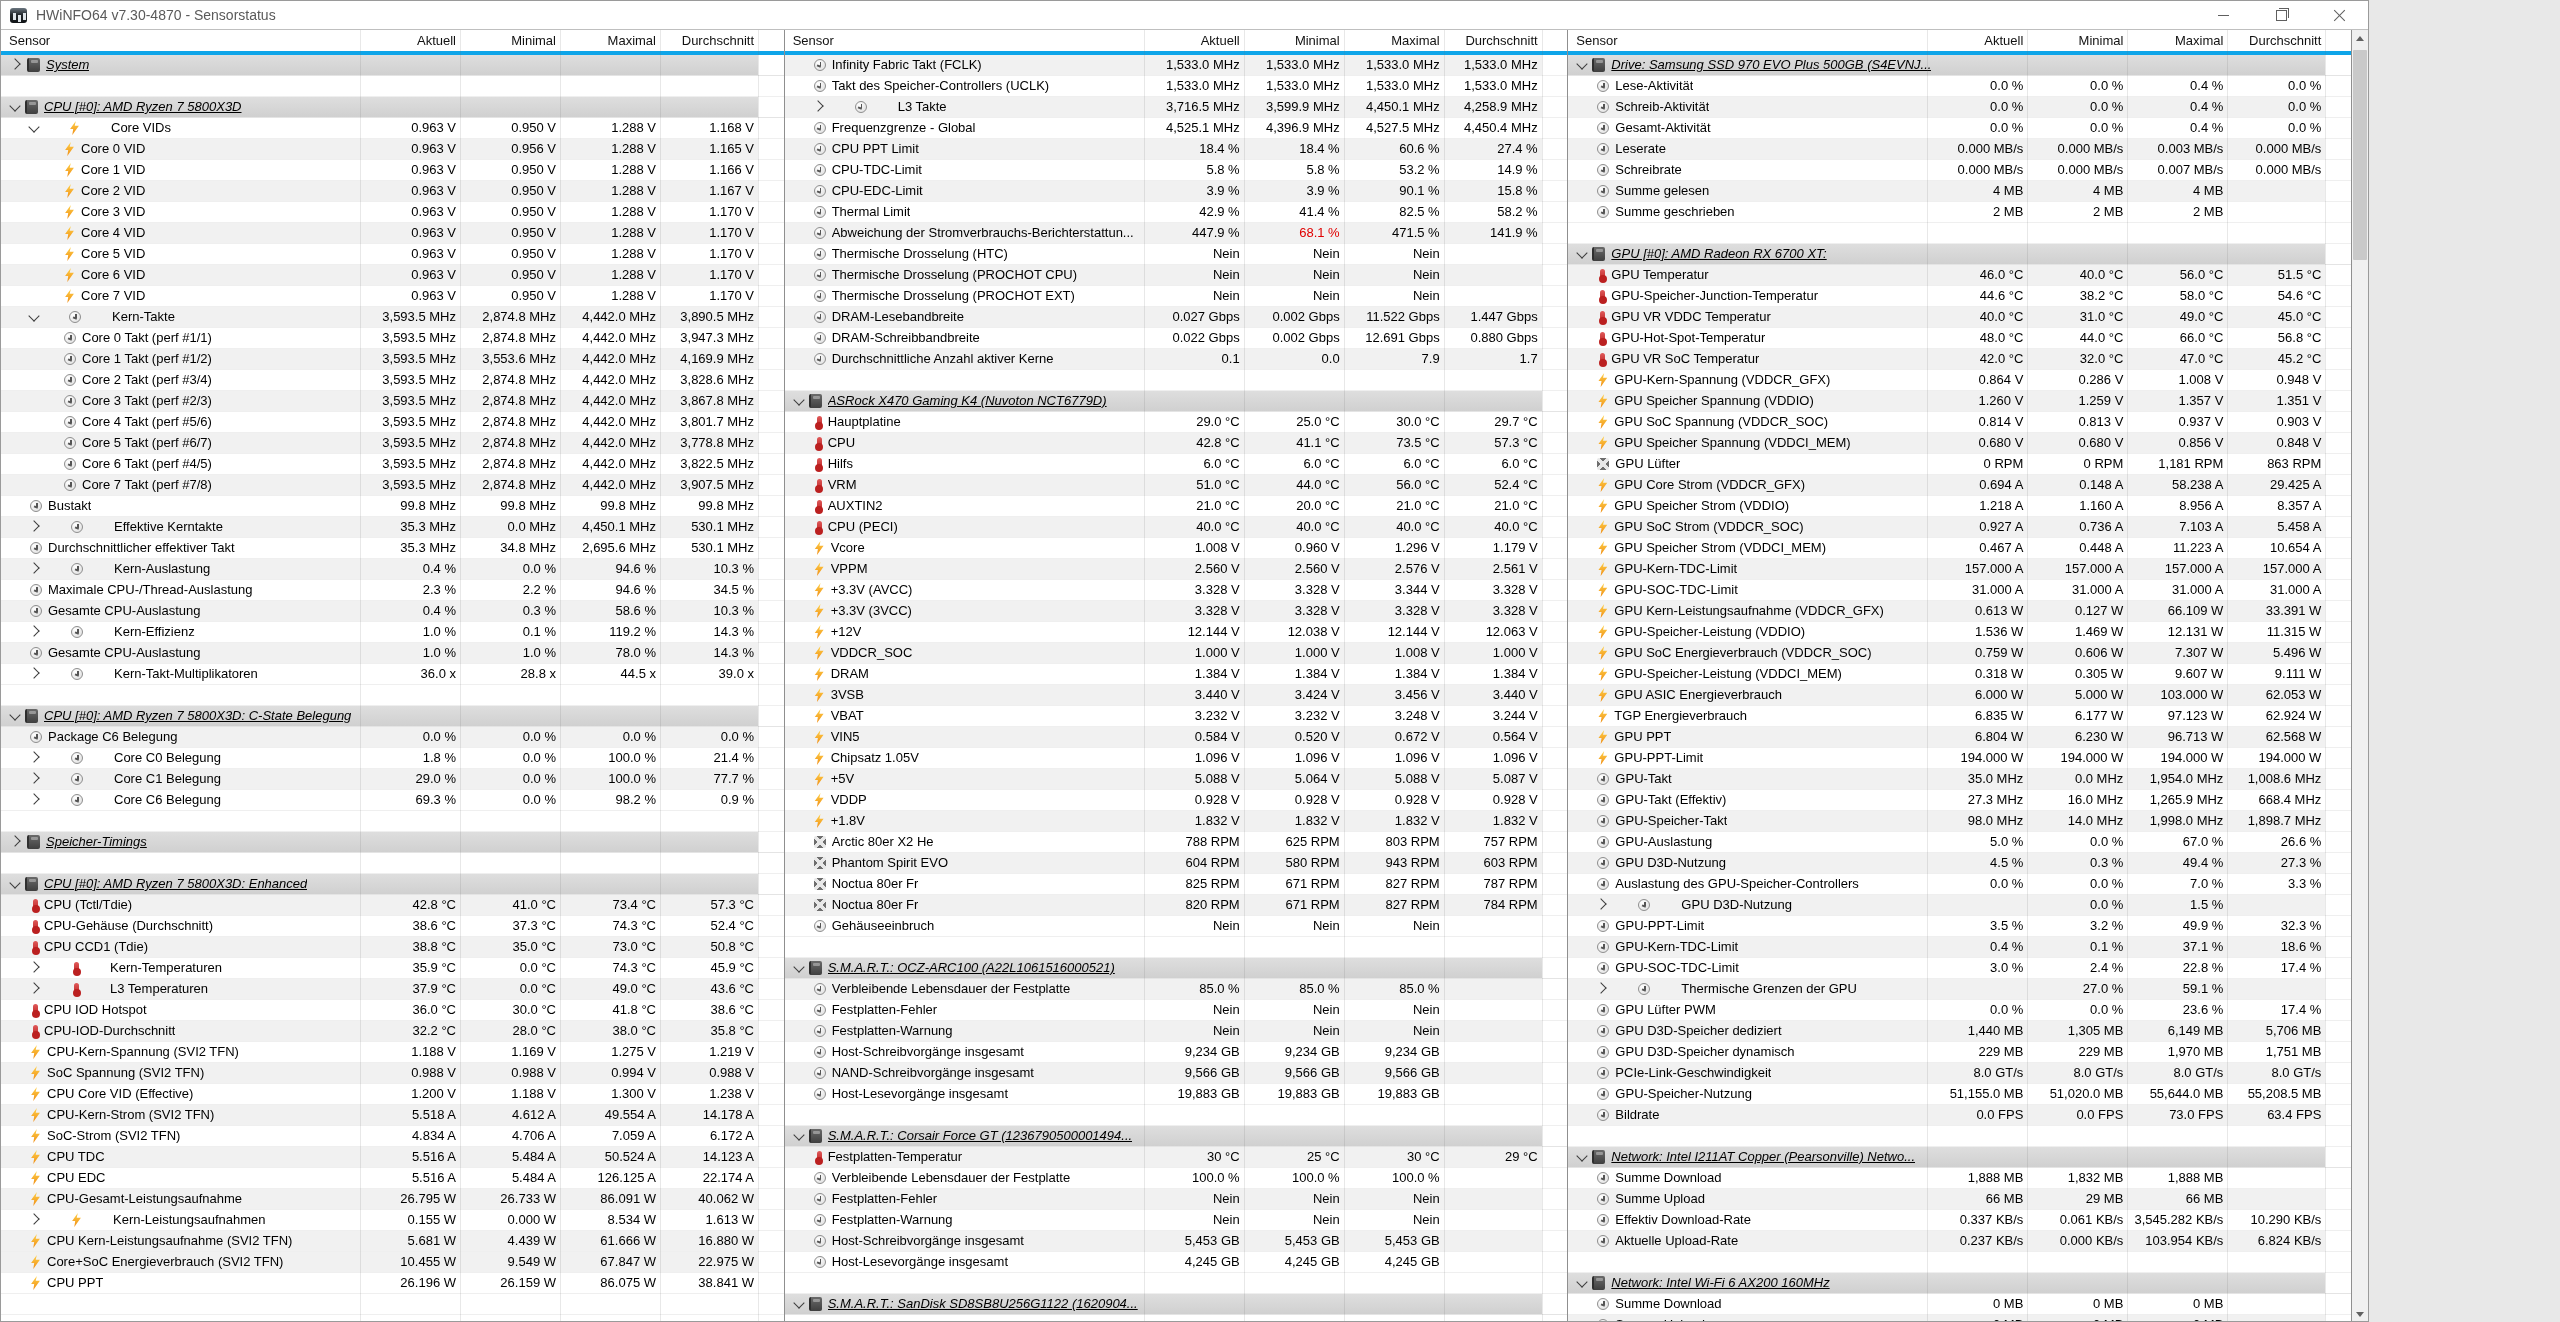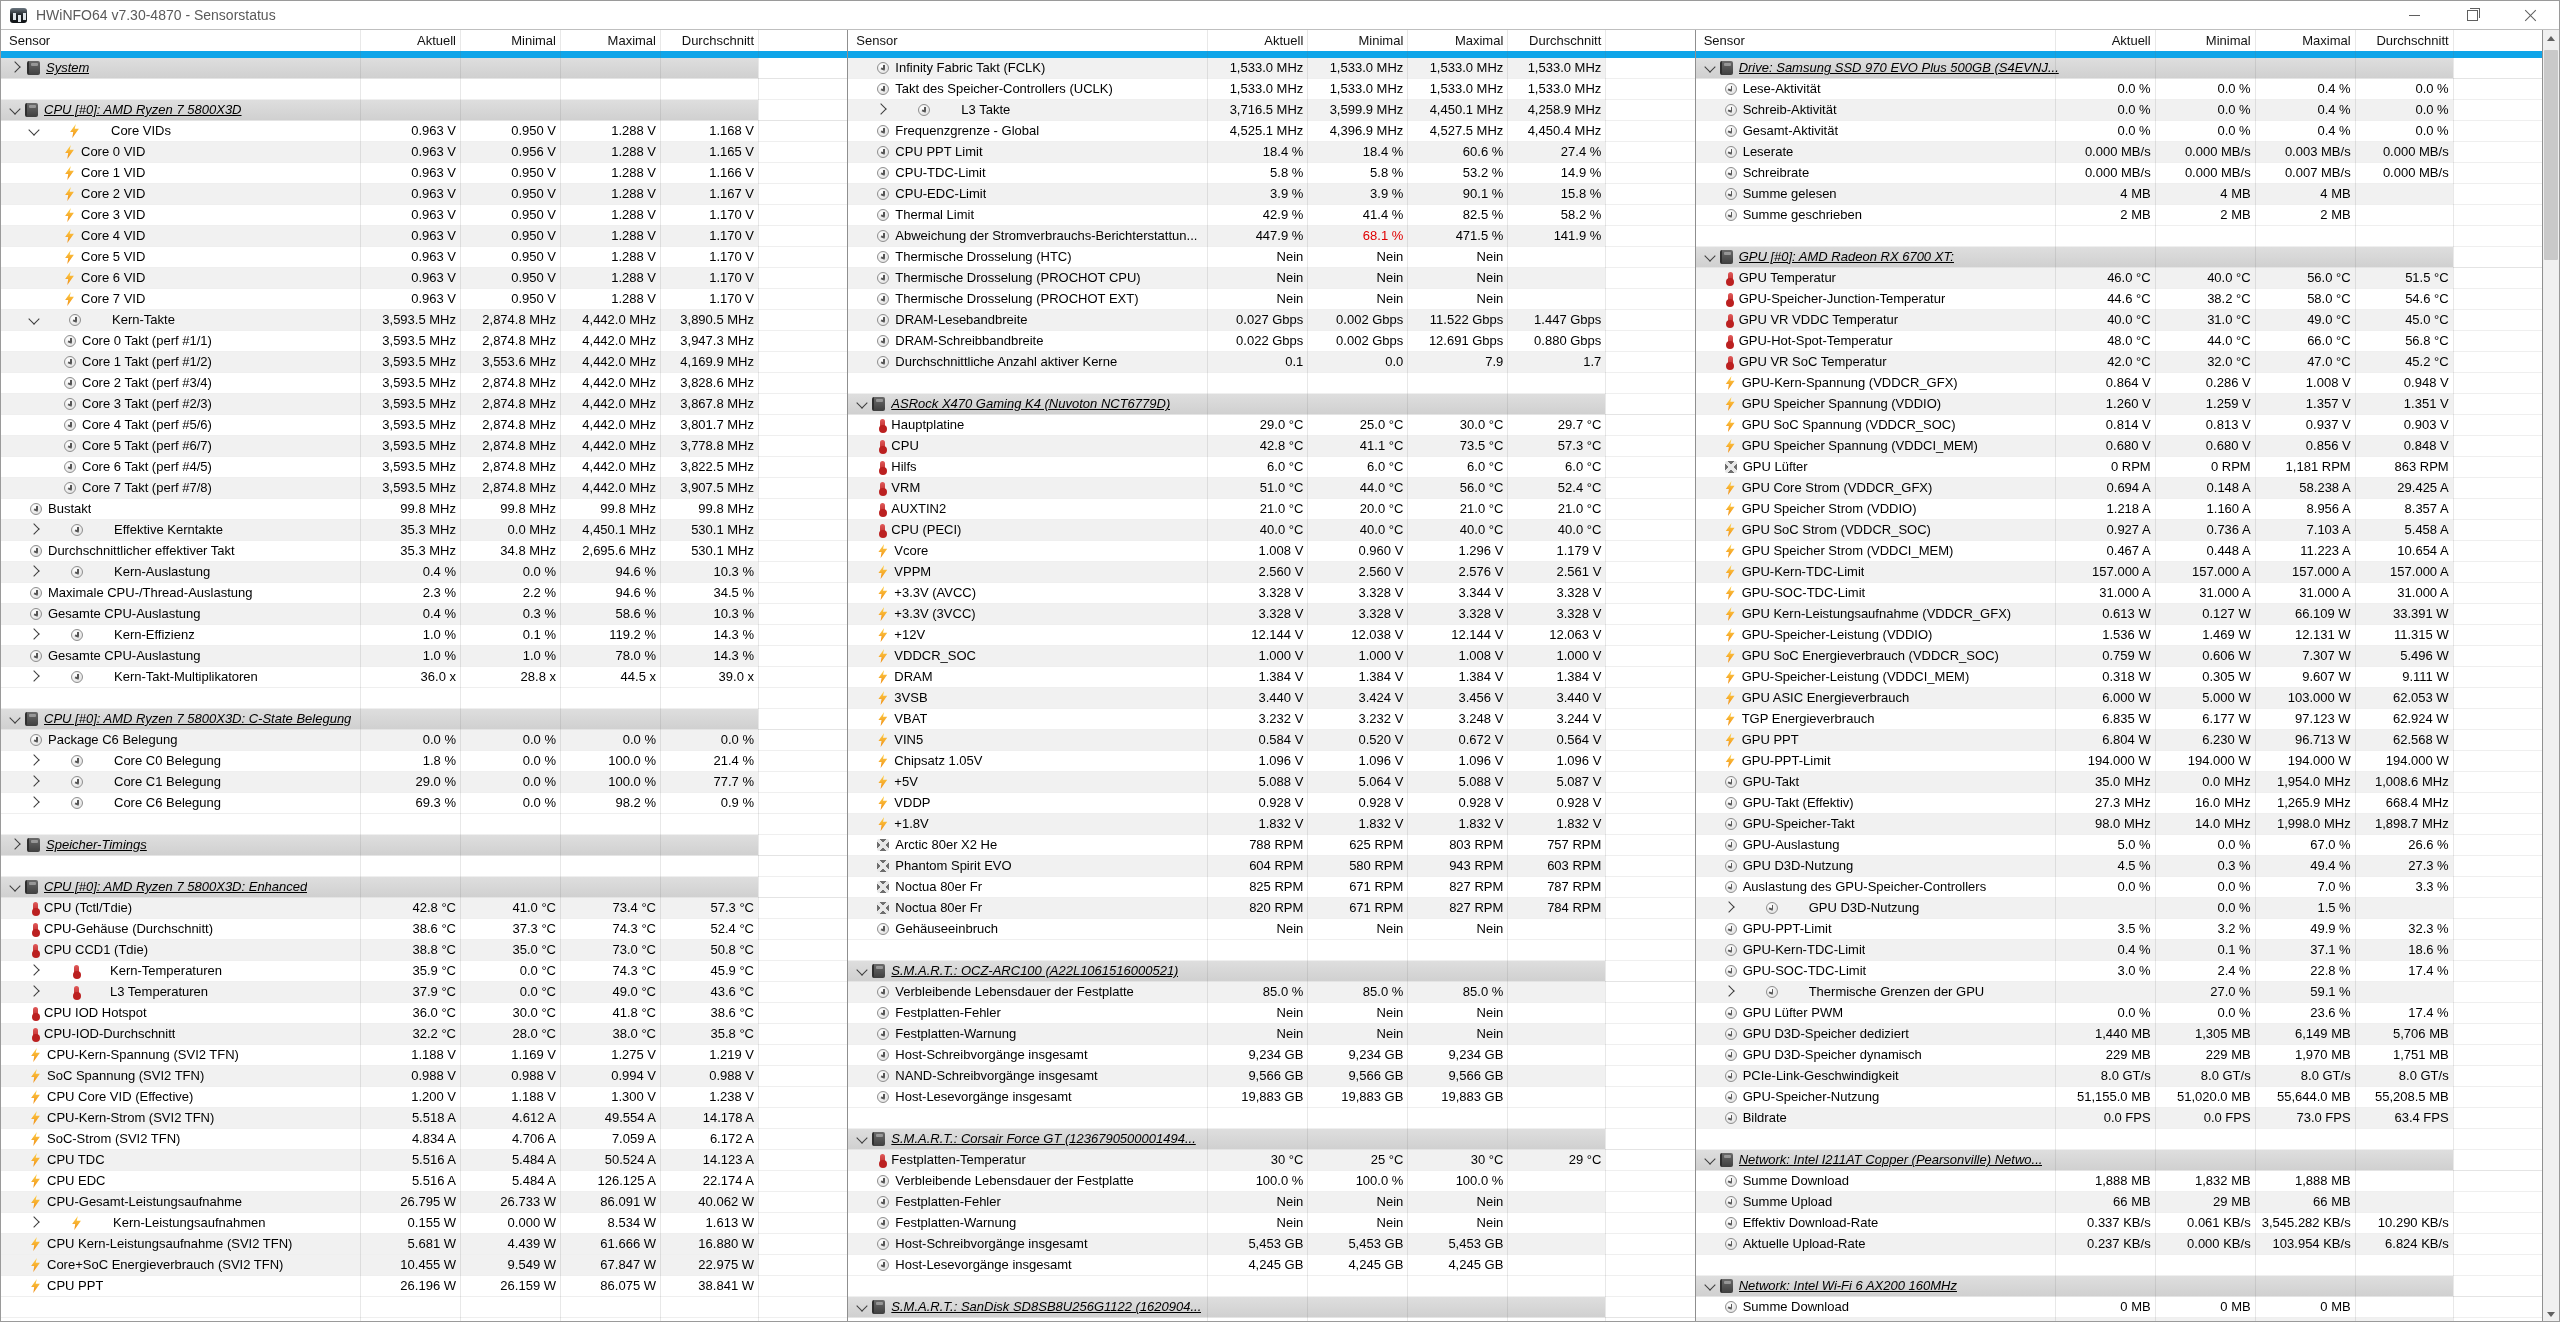--- a/index.html
+++ b/index.html
@@ -1,16 +1,16 @@
 <!DOCTYPE html>
 <html><head>
 <meta charset="utf-8">
 <style>
   html,body{margin:0;padding:0;background:#e8e8e8;}
-  #app{position:relative;width:2560px;height:1322px;background:#ffffff;
+  #app{position:relative;width:2369px;height:1322px;background:#ffffff;
        border:1px solid #9a9a9a;box-sizing:border-box;overflow:hidden;
        font-family:"Liberation Sans",sans-serif;font-size:13px;color:#000;
        -webkit-font-smoothing:antialiased;}
   
   .titlebar{height:28px;display:flex;align-items:center;background:#ffffff;
             border-bottom:1px solid #bfbfbf;position:relative;}
   .app-icon{width:17px;height:15px;margin:0 9px 0 9px;background:linear-gradient(#6b7680,#23282c 45%,#101316);
             border-radius:3px;position:relative;flex:0 0 auto;}
   .app-icon::before{content:"";position:absolute;left:3px;top:5px;width:3px;height:7px;background:#dfe5ea;box-shadow:5px 2px 0 #dfe5ea, 10px 0 0 #dfe5ea;}
   .title-text{color:#5a5a5a;font-size:14px;white-space:nowrap;}
@@ -20,21 +20,21 @@
   .glyph-max{width:9px;height:9px;border:1px solid #5f5f5f;position:relative;background:#fff;}
   .glyph-max::before{content:"";position:absolute;left:2px;top:-3px;width:9px;height:9px;border:1px solid #5f5f5f;border-left:none;border-bottom:none;}
   .glyph-close{width:13px;height:13px;position:relative;}
   .glyph-close::before,.glyph-close::after{content:"";position:absolute;left:-1px;top:6px;width:15px;height:1px;background:#5f5f5f;}
   .glyph-close::before{transform:rotate(45deg);}
   .glyph-close::after{transform:rotate(-45deg);}
   
   .panels{display:flex;height:1293px;}
   .panel{flex:1 1 0;position:relative;overflow:hidden;background:#fff;border-right:1px solid #8f8f8f;}
   .gline{position:absolute;top:0;bottom:0;width:1px;background:rgba(110,110,110,0.16);z-index:3;pointer-events:none;}
-  .phead{height:21px;position:relative;background:#ffffff;border-bottom:7px solid #0ea5e9;line-height:21px;}
+  .phead{height:21px;position:relative;background:#ffffff;border-bottom:4px solid #0ea5e9;line-height:21px;}
   .phead .hname{position:absolute;left:8px;color:#111;}
   .hval{position:absolute;top:0;width:90px;text-align:right;color:#111;}
   .v0{left:365px;} .v1{left:465px;} .v2{left:565px;} .v3{left:663px;}
   .rows{position:relative;}
   .row{position:relative;height:21px;line-height:20px;box-sizing:border-box;border-bottom:1px solid #efefef;white-space:nowrap;}
   .row.alt::before{content:"";position:absolute;left:0;top:0;bottom:0;width:757px;background:#f1f1f1;z-index:0;}
   .row.sec{border-bottom:1px solid #e4e4e4;}
   .row.sec::before{content:"";position:absolute;left:0;top:0;bottom:0;width:757px;background:linear-gradient(#dedede,#d0d0d0);z-index:0;}
   .cell-label{position:relative;z-index:1;display:flex;align-items:center;gap:6px;height:20px;max-width:356px;overflow:hidden;}
   .lbl-sec{padding-left:10px;}

